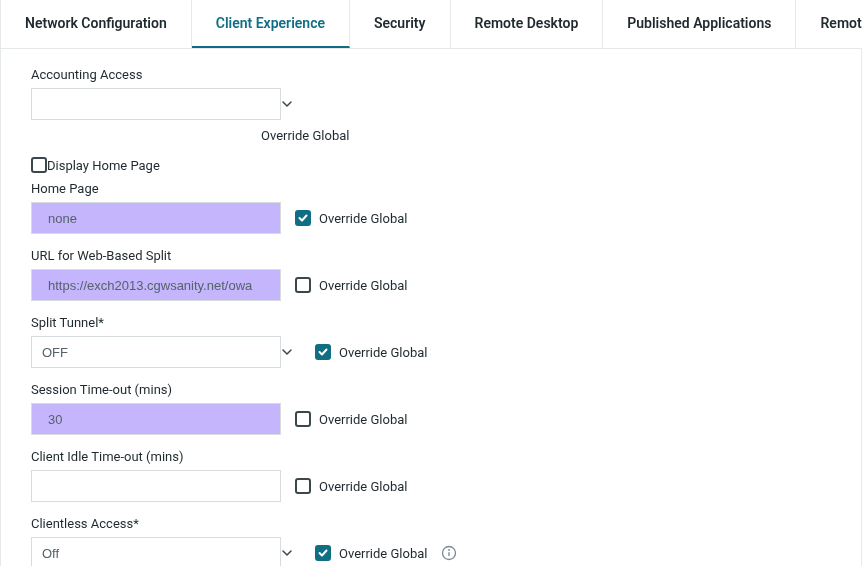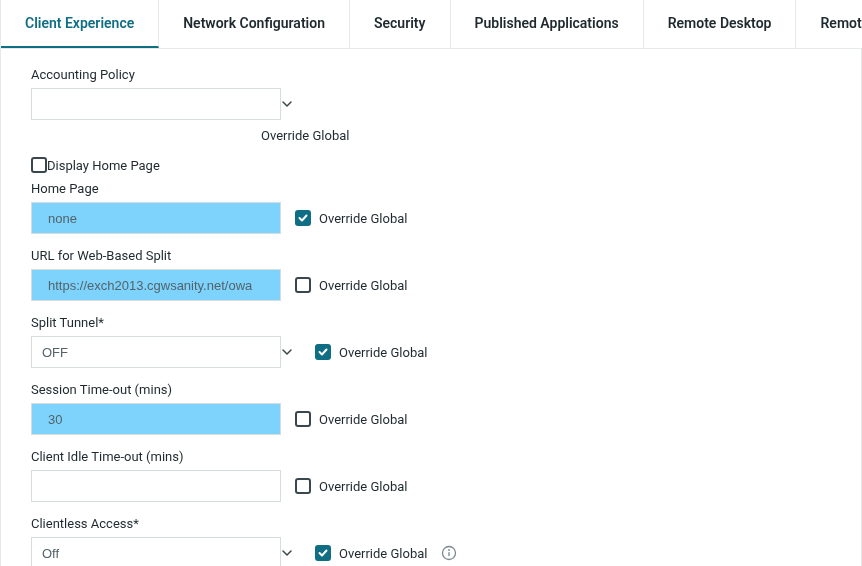--- a/index.html
+++ b/index.html
@@ -66,21 +66,21 @@
       width: 250px;
       height: 32px;
       border: 1px solid #d7dcde;
       padding: 0 10px;
       font-size: 13px;
       color: #546369;
       background: #fff;
       outline: none;
     }
     .text-input-ro {
-      background: #7dd3fc;
+      background: #c4b5fd;
       padding-left: 16px;
     }
     .select-input {
       appearance: none;
       -webkit-appearance: none;
       -moz-appearance: none;
       padding-right: 30px;
       cursor: pointer;
     }
     .select-caret {
@@ -136,32 +136,32 @@
       margin-top: 4px;
       margin-bottom: 8px;
     }
   </style>
 </head>
 <body>
 
 <div class="container">
 
   <div class="tabs">
+    <div class="tab"><span>Network Configuration</span></div>
     <div class="tab active"><span>Client Experience</span></div>
-    <div class="tab"><span>Network Configuration</span></div>
     <div class="tab"><span>Security</span></div>
+    <div class="tab"><span>Remote Desktop</span></div>
     <div class="tab"><span>Published Applications</span></div>
-    <div class="tab"><span>Remote Desktop</span></div>
     <div class="tab"><span>Remote</span></div>
   </div>
 
   <div class="form-area">
 
     <div class="field-group">
-      <label class="field-label">Accounting Policy</label>
+      <label class="field-label">Accounting Access</label>
       <div class="input-wrap">
         <select class="select-input"><option></option></select>
         <span class="select-caret">
           <svg width="12" height="12" viewBox="0 0 12 12">
               <path d="M2 4 L6 8 L10 4" stroke="#3a484d" stroke-width="1.5" fill="none" stroke-linecap="round" stroke-linejoin="round"></path>
             </svg>
         </span>
       </div>
       <div class="override-text-standalone">Override Global</div>
     </div>

